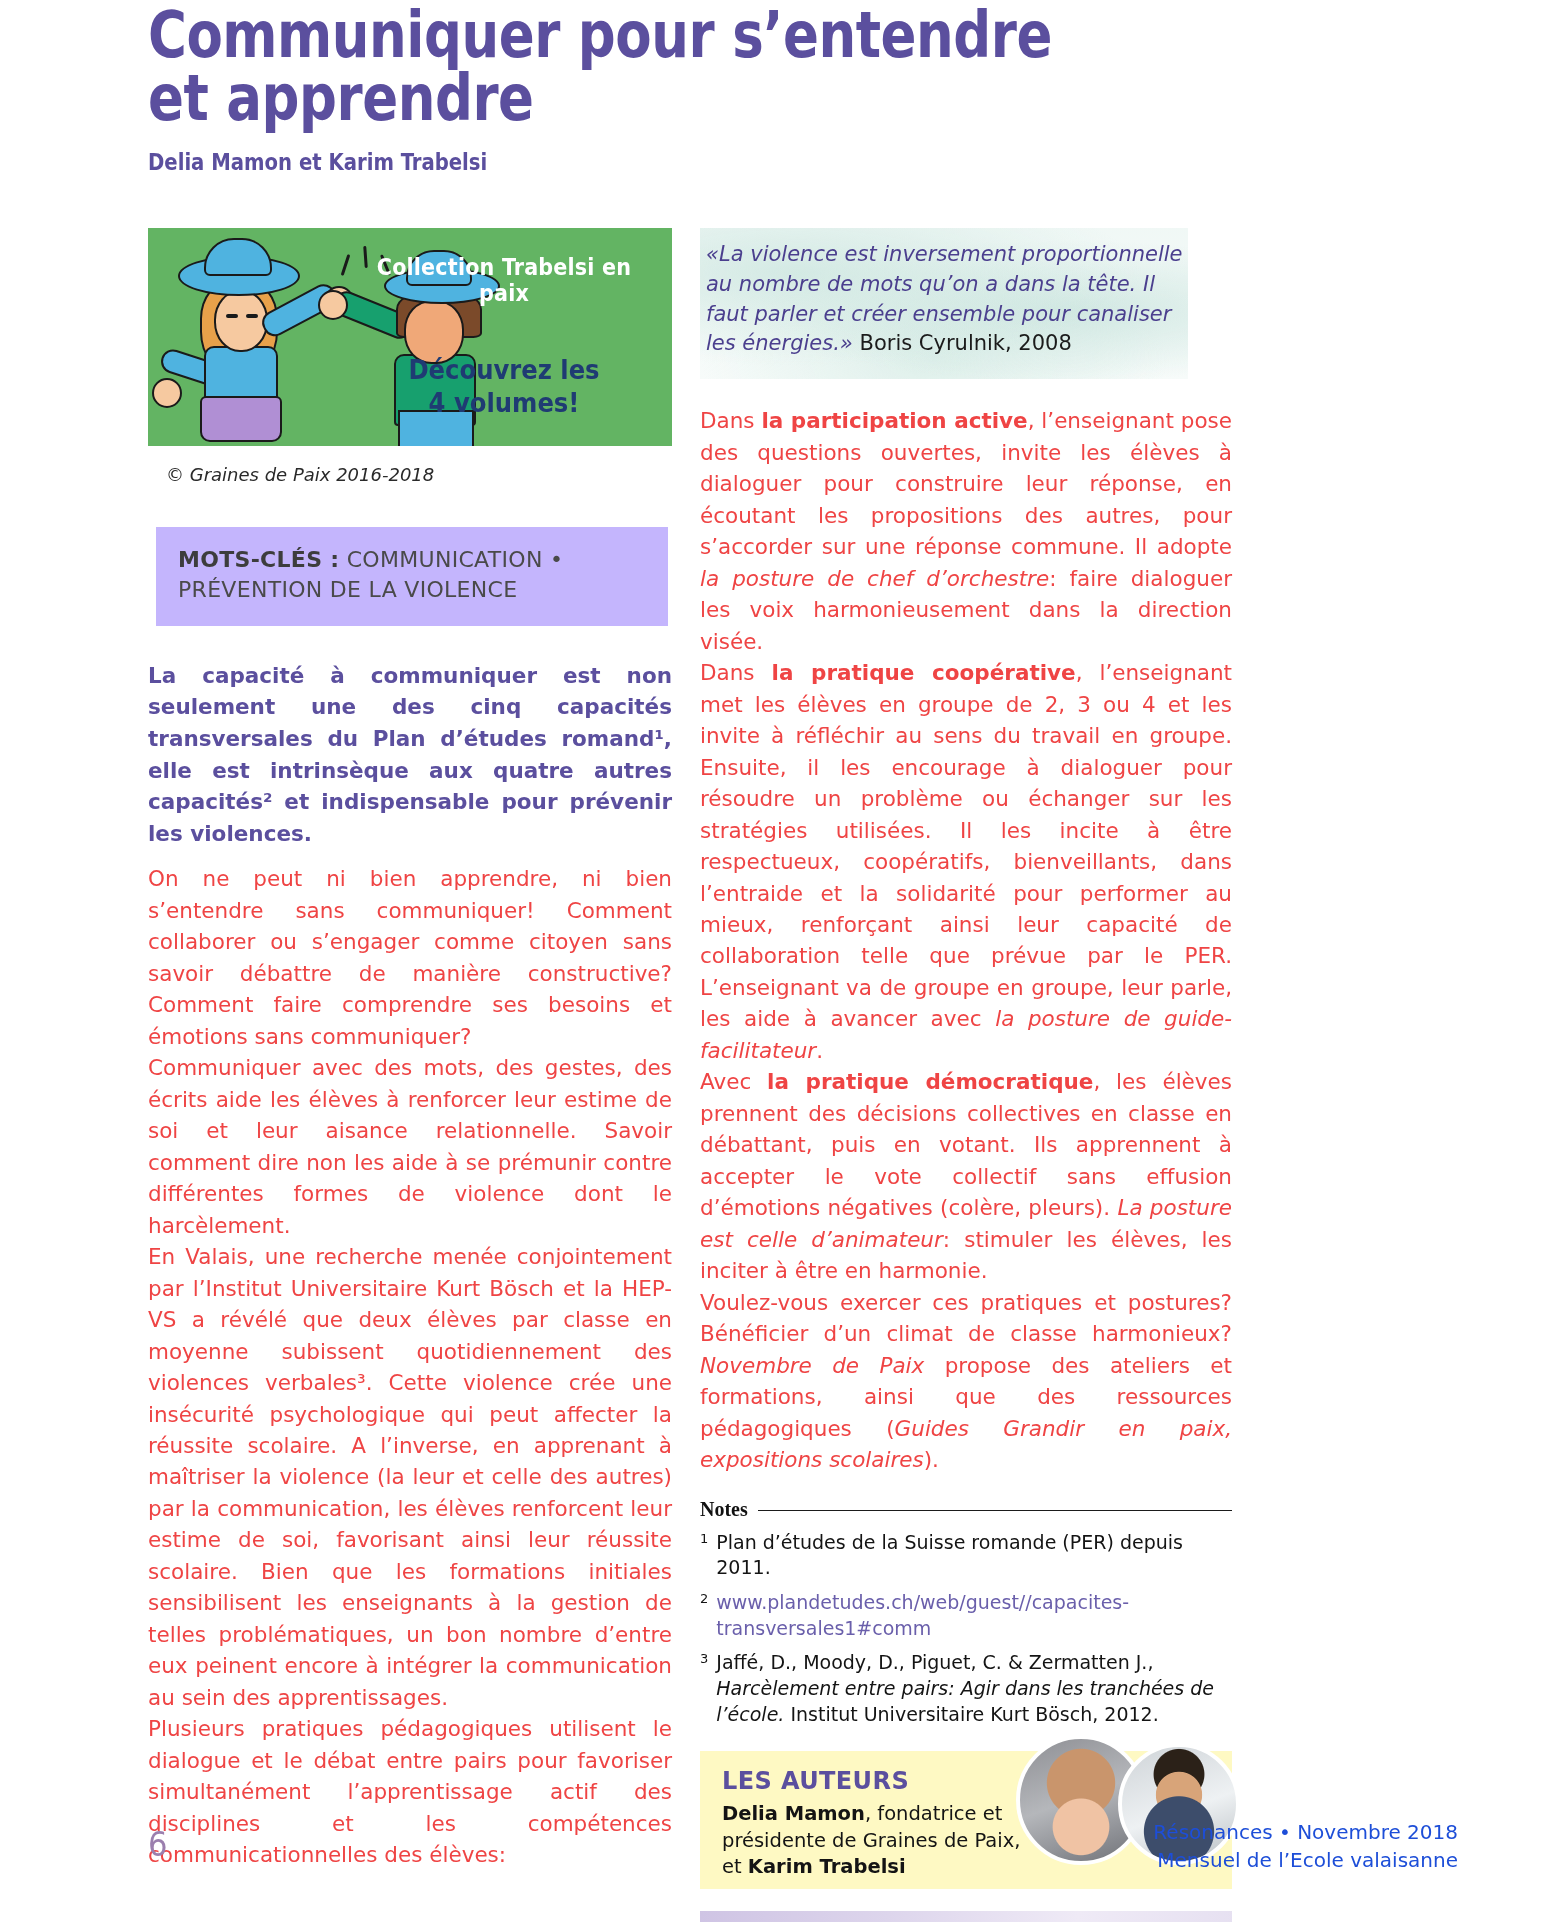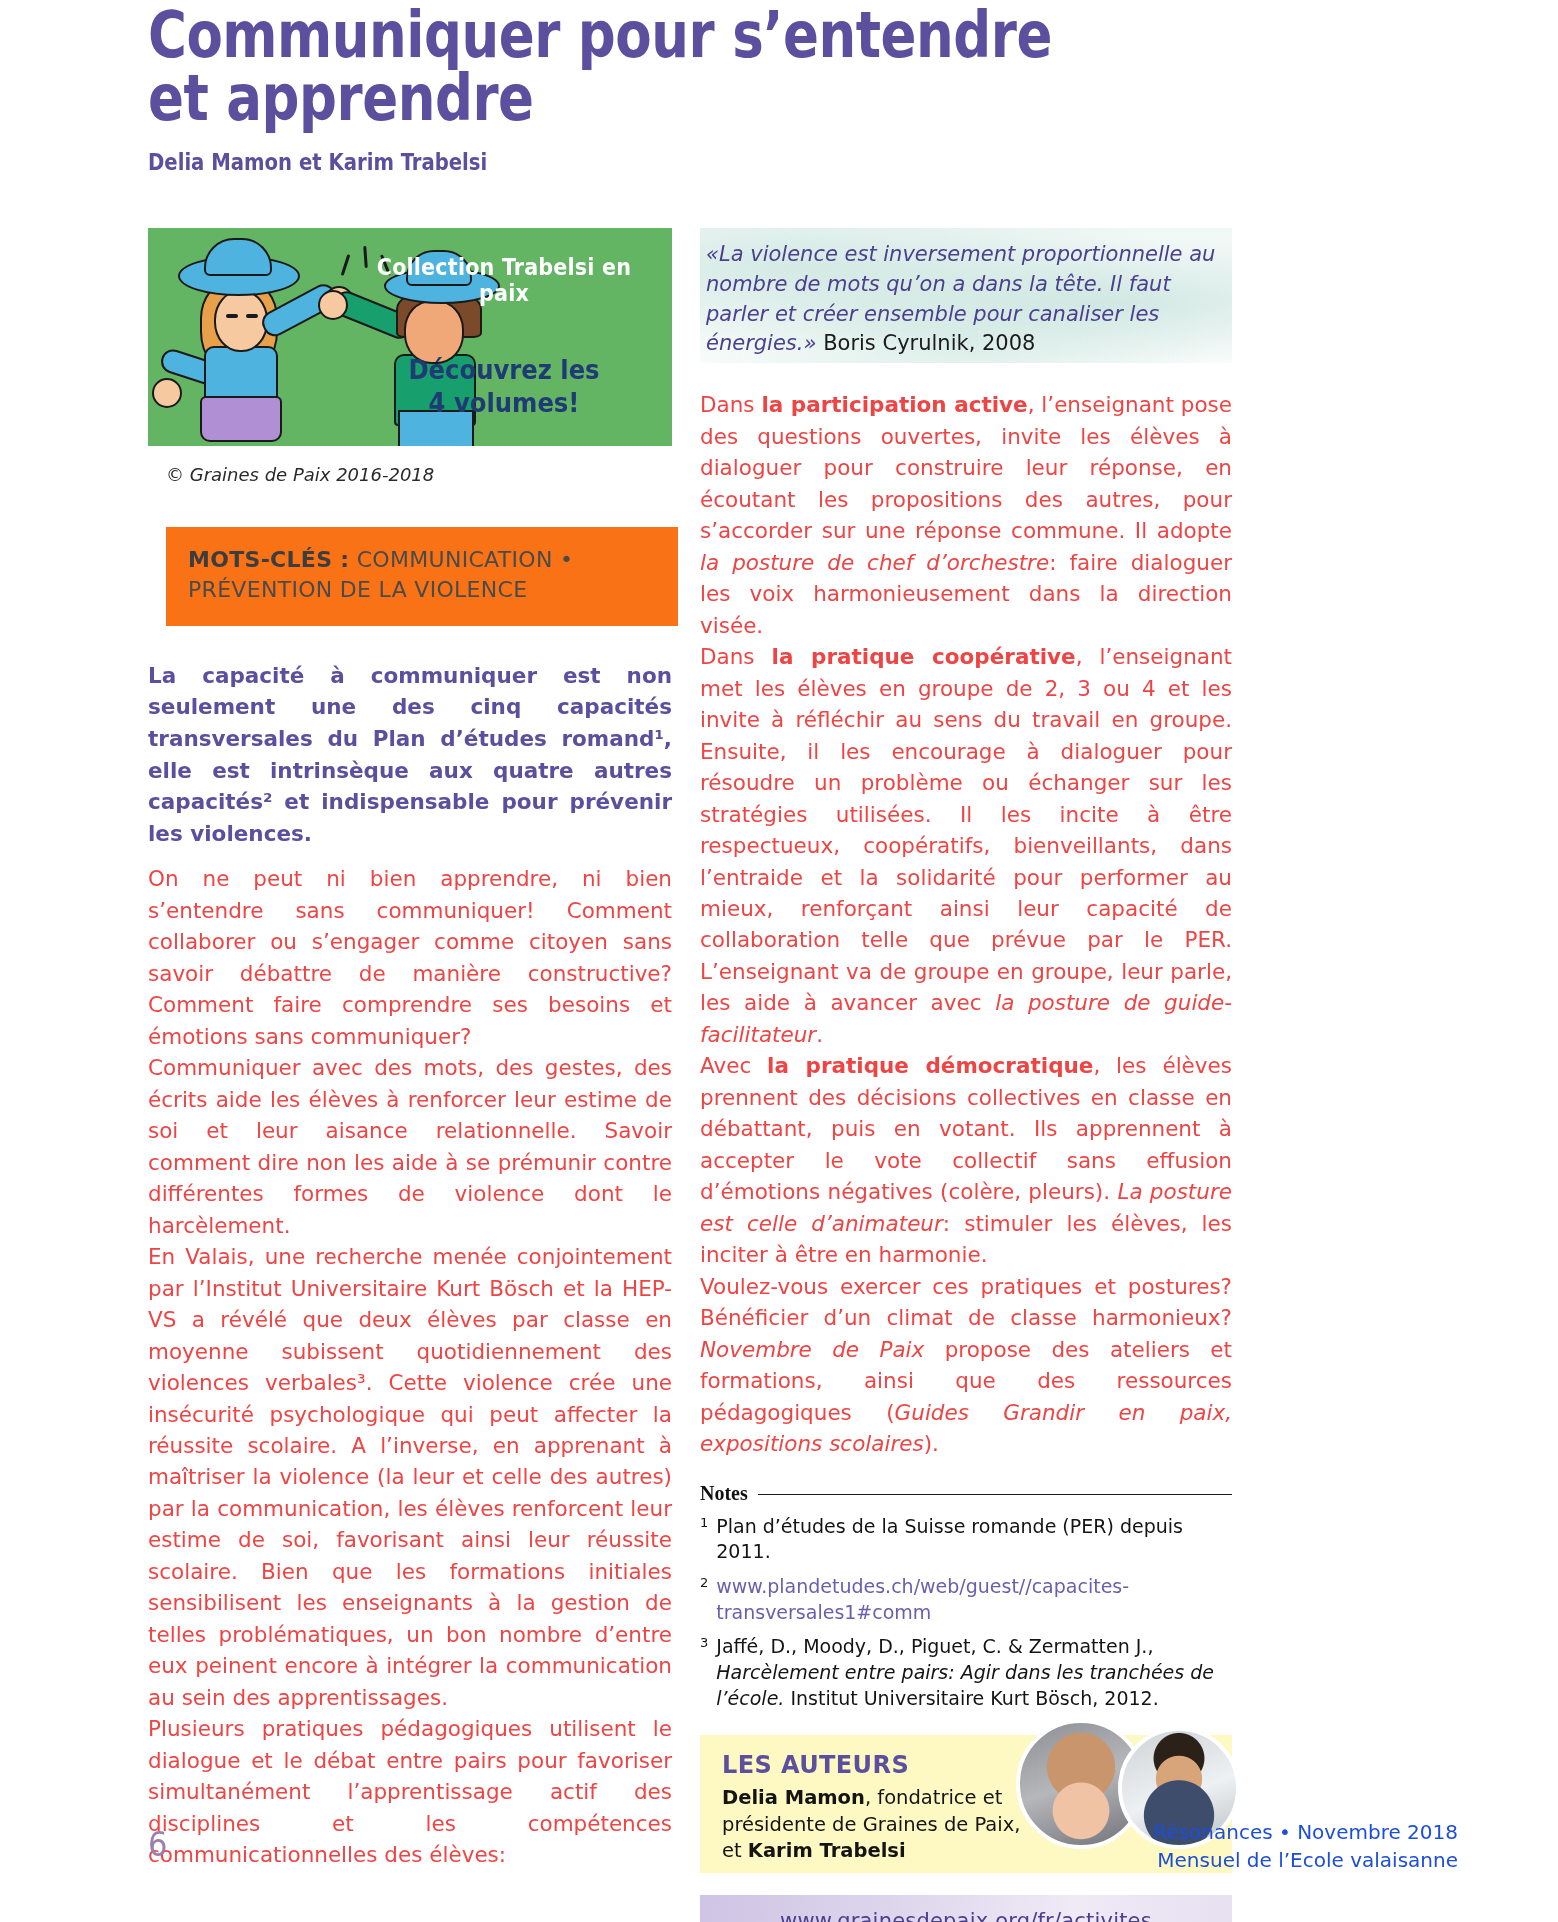--- a/index.html
+++ b/index.html
@@ -173,23 +173,23 @@
     margin-left: 18px;
     font-size: 18px;
     font-style: italic;
     color: #2a2a2a;
     font-family: "DejaVu Sans", sans-serif;
   }
 
   
   #keywords-box {
     margin-top: 42px;
-    margin-left: 18px;
+    margin-left: 8px;
     width: 512px;
-    background: #f97316;
+    background: #c4b5fd;
     padding: 18px 0 20px 22px;
     box-sizing: border-box;
   }
   #keywords-text {
     font-size: 22px;
     line-height: 1.38;
     color: #4a4a4a;
     letter-spacing: 0.3px;
     font-family: "DejaVu Sans", sans-serif;
   }
@@ -221,22 +221,22 @@
   
   #right-column {
     position: absolute;
     left: 700px;
     top: 228px;
     width: 532px;
   }
 
   #quote-box {
     position: relative;
-    width: 532px;
-    padding: 12px 4px 4px 6px;
+    width: 488px;
+    padding: 12px 4px 20px 6px;
     box-sizing: border-box;
     background:
       radial-gradient(ellipse at 20% 30%, rgba(210,233,227,0.95) 0%, rgba(210,233,227,0) 62%),
       radial-gradient(ellipse at 75% 55%, rgba(205,230,224,0.9) 0%, rgba(205,230,224,0) 60%),
       radial-gradient(ellipse at 48% 85%, rgba(215,236,230,0.8) 0%, rgba(215,236,230,0) 65%),
       linear-gradient(180deg, rgba(228,242,238,0.55), rgba(232,244,240,0.35));
   }
   #quote-text {
     font-size: 21px;
     line-height: 1.42;

